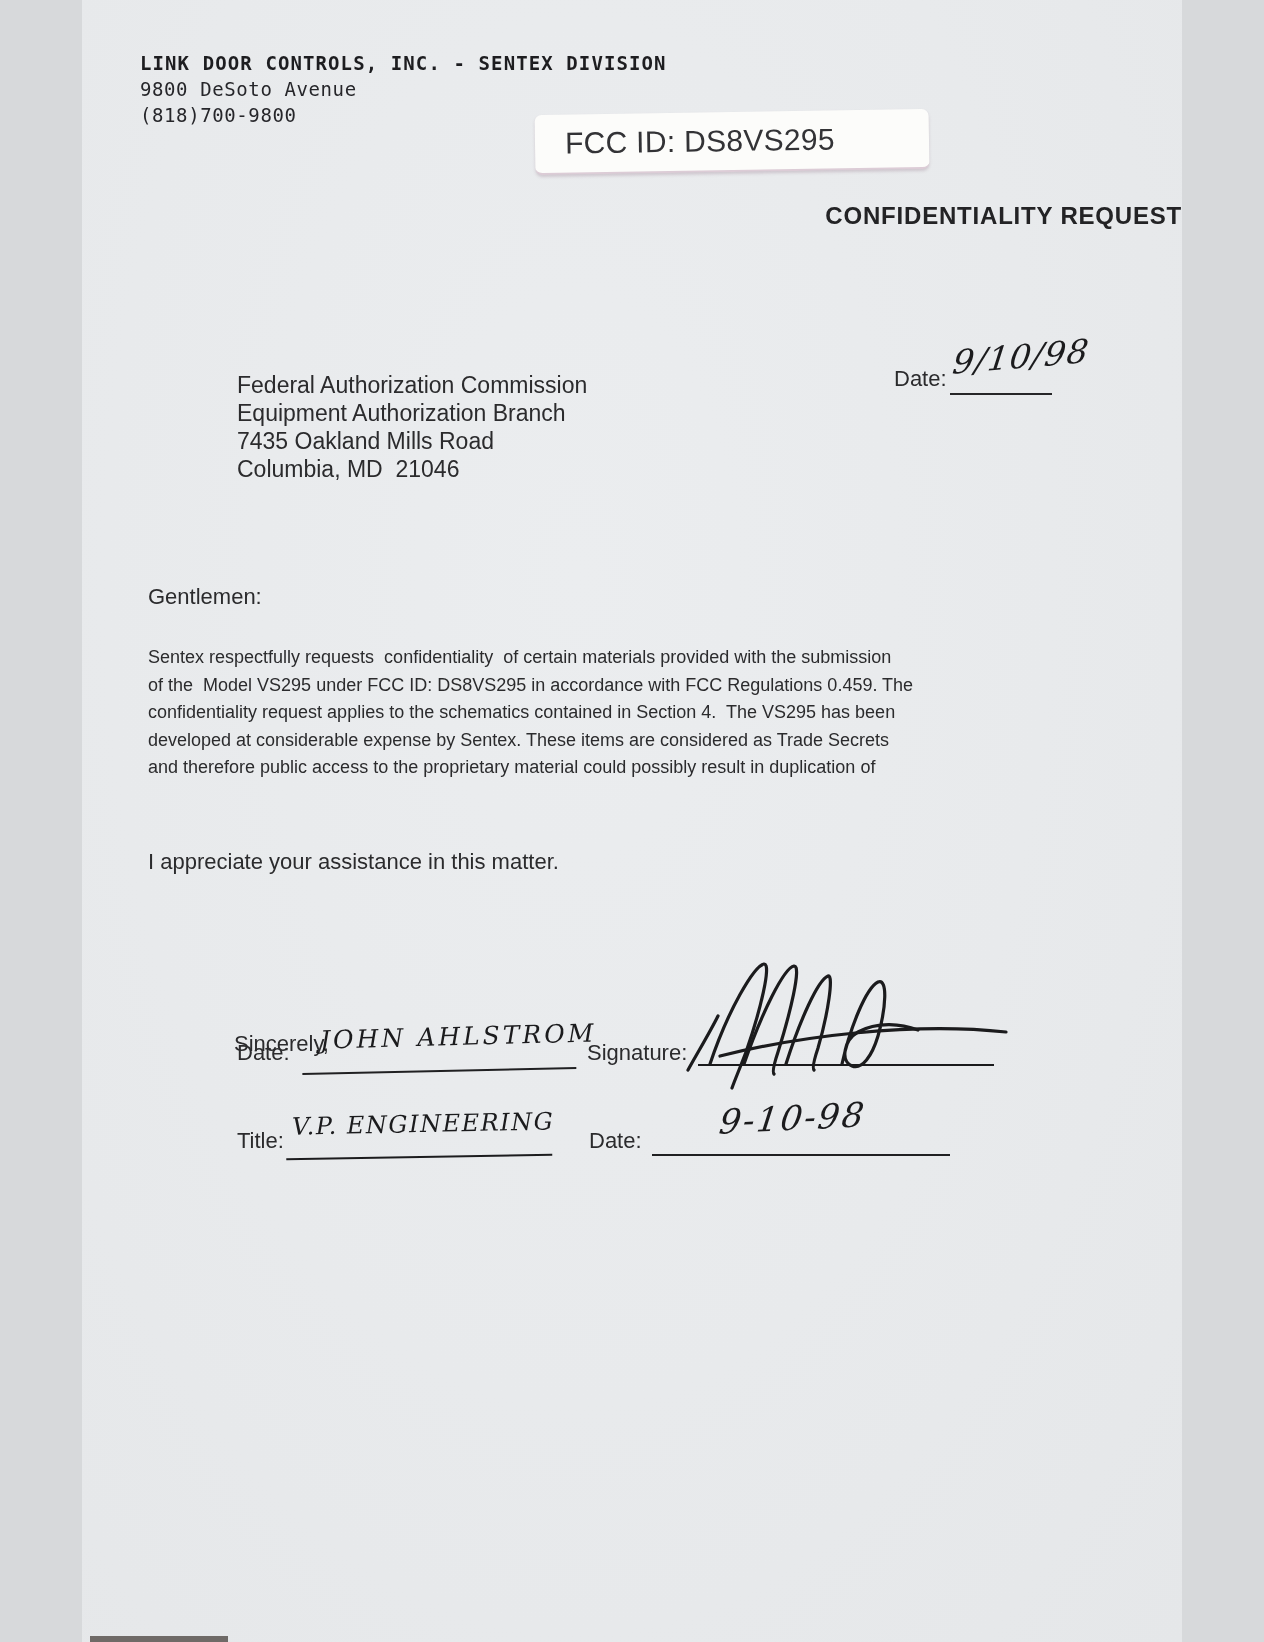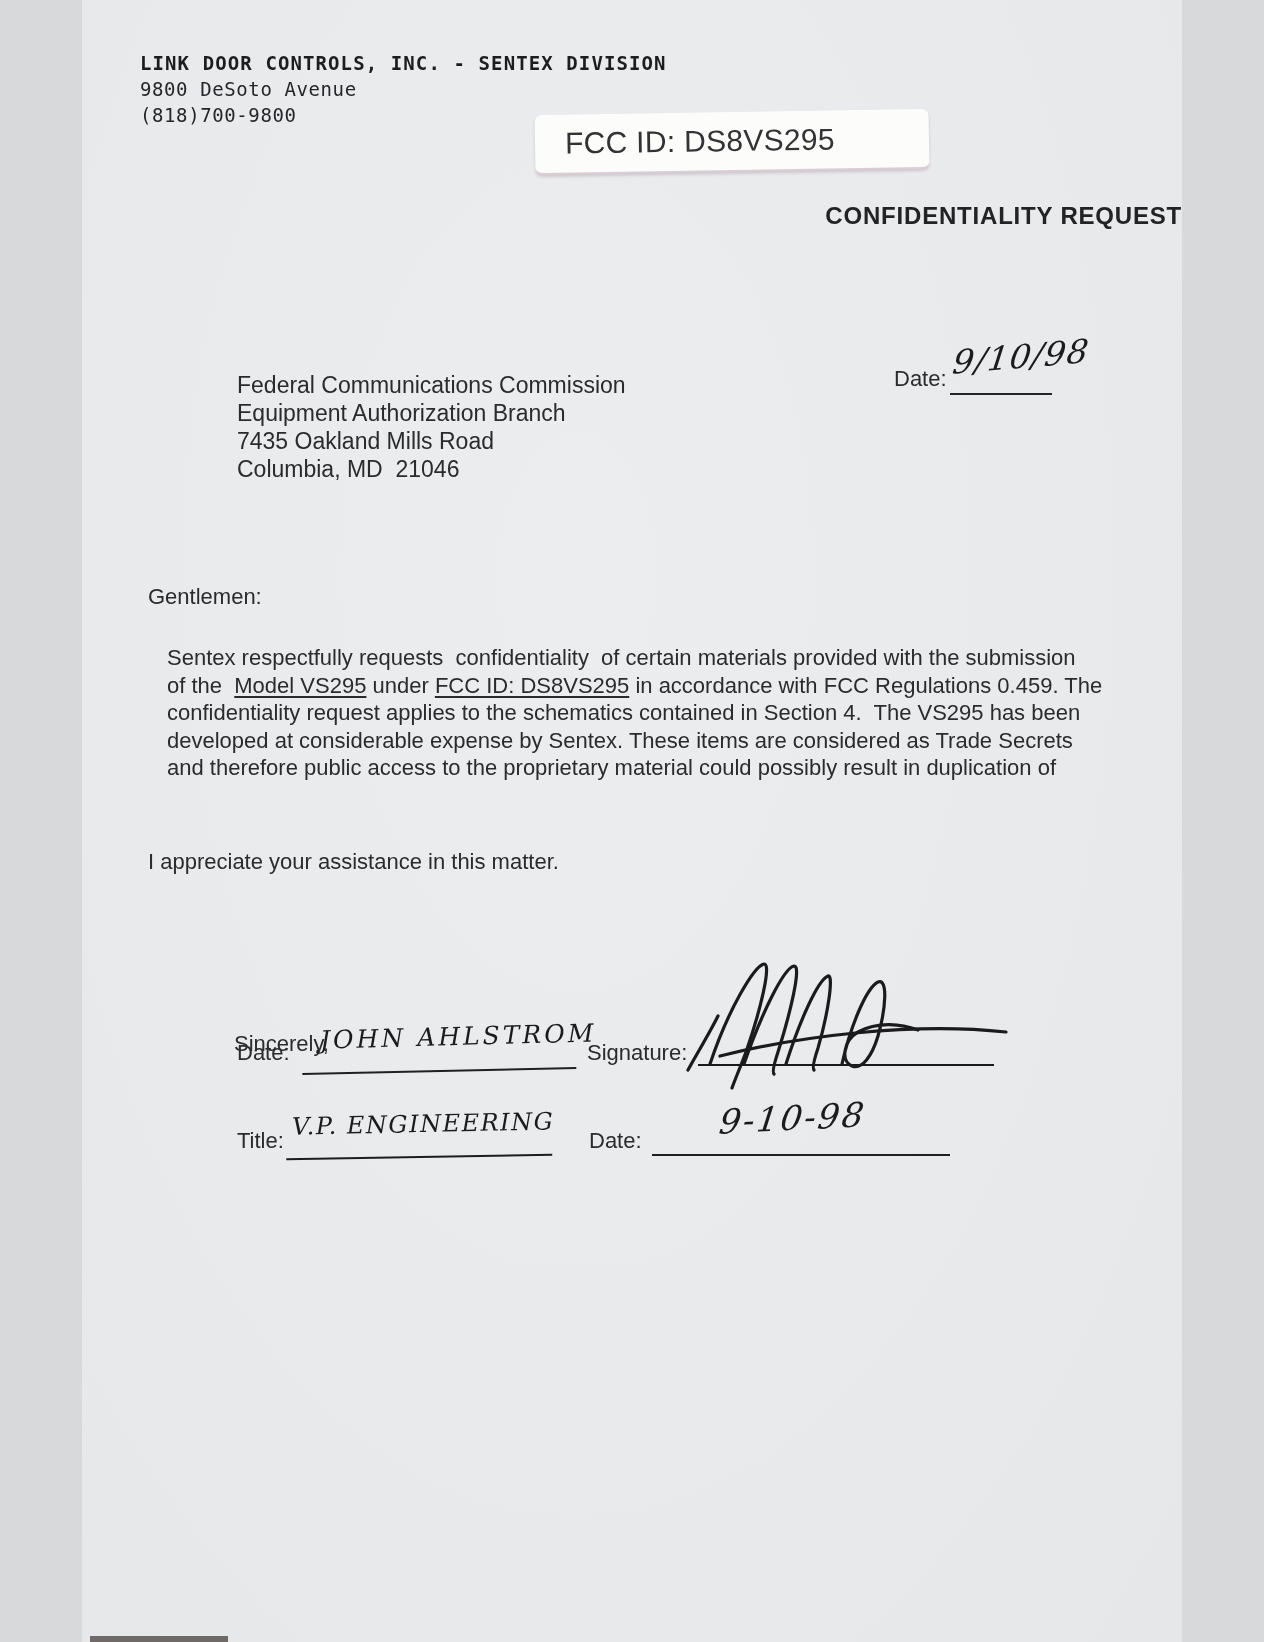--- a/index.html
+++ b/index.html
@@ -56,22 +56,22 @@
     position:absolute; left:872px; top:337px;
     font-size:33px; transform:skewX(-12deg) rotate(-5deg);
     letter-spacing:1px;
   }
 
   .recipient { position:absolute; left:155px; top:371px; font-size:23px; line-height:28px; }
 
   .salutation { position:absolute; left:66px; top:584px; font-size:22px;text-align:center; }
 
   .body-para { position:absolute; left:66px; top:644px; width:1030px;
-               font-size:22px; line-height:27.6px;margin-left:19px; }
-  .u { text-decoration:underline; text-underline-offset:3px;text-align:right; }
+               font-size:18px; line-height:27.6px; }
+  .u { text-underline-offset:3px;text-align:right; }
 
   .para2 { position:absolute; left:66px; top:849px; font-size:22px; }
 
   .closing { position:absolute; left:152px; top:1031px; font-size:22px; }
 
   
   .label-name      { position:absolute; left:155px; top:1040px; font-size:22px; }
   .hand-name       { position:absolute; left:238px; top:1022px; font-size:25px;
                      letter-spacing:3px; transform:rotate(-1.5deg); }
   .uline-name      { position:absolute; left:220px; top:1040px; width:274px; height:30px;
@@ -111,21 +111,21 @@
     <span class="pre">FCC ID: DS8VS295</span>
   </div>
 
   <div class="doc-title">CONFIDENTIALITY REQUEST</div>
 
   <div class="date-top-label">Date:</div>
   <div class="date-top-line"></div>
   <div class="hand date-top-value">9/10/98</div>
 
   <div class="recipient">
-    <div class="pre">Federal Communications Commission</div>
+    <div class="pre">Federal Authorization Commission</div>
     <div class="pre">Equipment Authorization Branch</div>
     <div class="pre">7435 Oakland Mills Road</div>
     <div class="pre">Columbia, MD  21046</div>
   </div>
 
   <div class="salutation">Gentlemen:</div>
 
   <div class="body-para">
     <div class="prewrap">Sentex respectfully requests  confidentiality  of certain materials provided with the submission</div>
     <div class="prewrap"><span>of the  </span><span class="u">Model VS295</span><span> under </span><span class="u">FCC ID: DS8VS295</span><span> in accordance with FCC Regulations 0.459. The</span></div>

